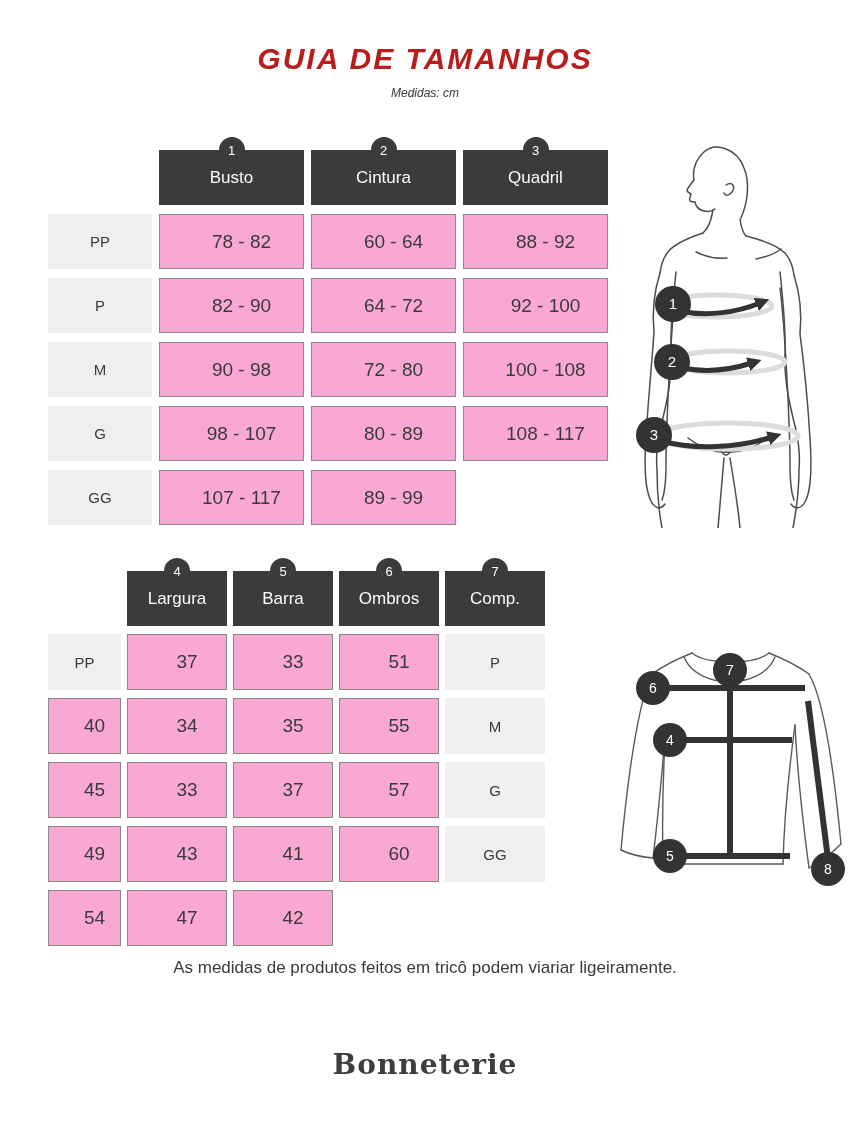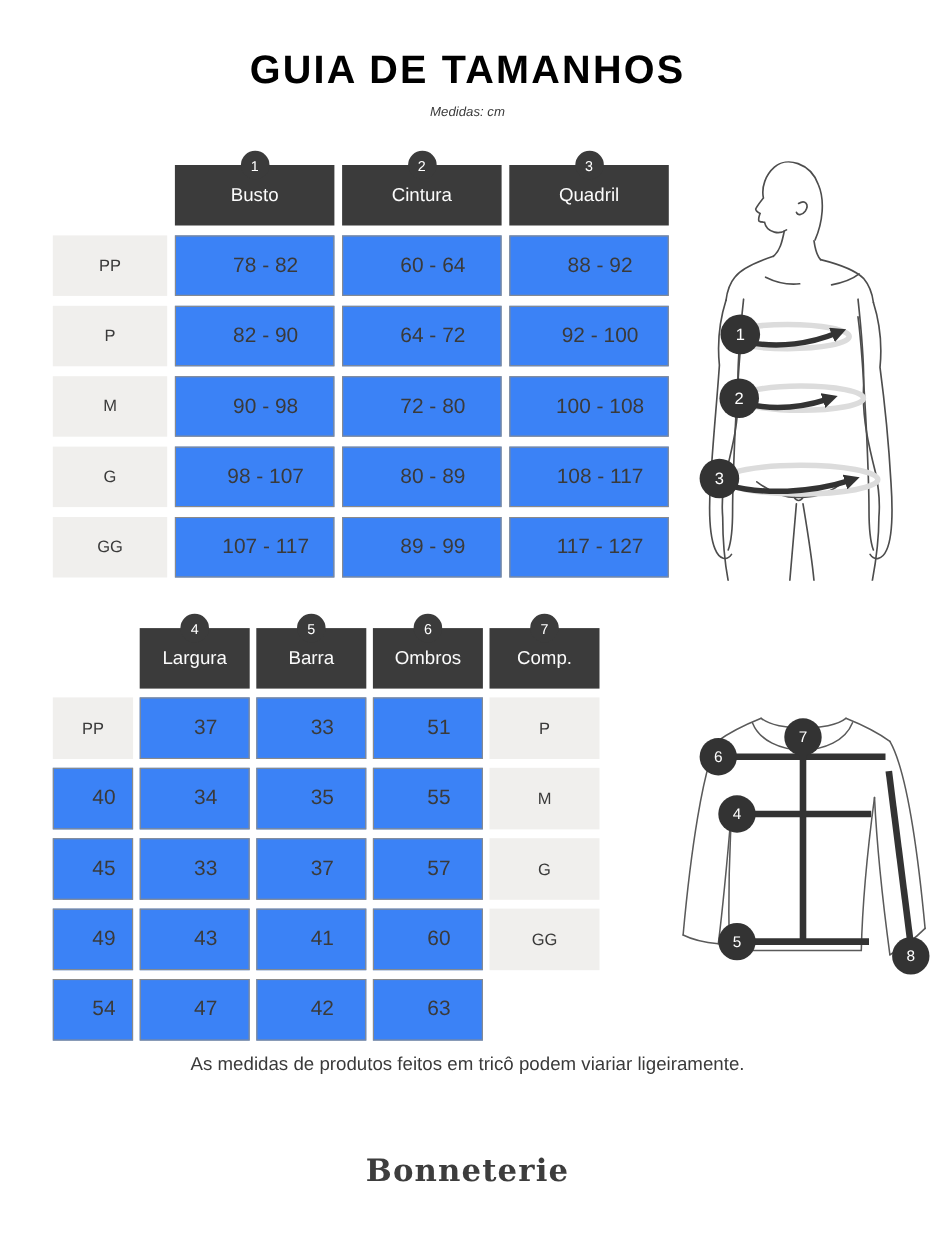--- a/index.html
+++ b/index.html
@@ -2,21 +2,21 @@
 <html><head>
 <meta charset="utf-8">
 <style>
   html,body { margin:0; padding:0; background:#ffffff; }
   .page {
     position:relative; width:850px; height:1144px; background:#ffffff;
     font-family:"Liberation Sans", sans-serif; color:#3a3a3a; overflow:hidden;
   }
   
   .hdr { position:absolute; top:42px; left:0; width:100%; text-align:center; }
-  .title { margin:0; font-size:36px; font-weight:700; letter-spacing:2px; color:#000000; }
+  .title { margin:0; font-size:30px; font-weight:700; letter-spacing:2px; color:#b91c1c;font-style:italic; }
   .subtitle { margin:10px 0 0 0; font-size:12px; color:#3a3a3a;font-style:italic; }
 
   
   .mtable { position:absolute; display:grid; }
   .t1 { left:48px; top:150px;
         grid-template-columns:104px 145px 145px 145px;
         grid-template-rows:55px repeat(5,55px);
         gap:9px 7px; }
   .t2 { left:48px; top:571px;
         grid-template-columns:73px 100px 100px 100px 100px;
@@ -25,21 +25,21 @@
   .corner { background:transparent; }
   .hcell { position:relative; background:#3b3b3b; color:#fbfbfb;
            display:flex; align-items:center; justify-content:center;
            font-size:17px; }
   .hbadge { position:absolute; top:-13px; left:50%; transform:translateX(-50%);
             width:26px; height:26px; border-radius:50%; background:#3b3b3b;
             color:#ffffff; font-size:13px; display:flex; align-items:center;
             justify-content:center; }
   .lcell { background:#f0efed; display:flex; align-items:center;
            justify-content:center; font-size:15px; color:#3a3a3a; }
-  .dcell { background:#3b82f6; border:1px solid #8a8a8a; display:flex;
+  .dcell { background:#f9a8d4; border:1px solid #8a8a8a; display:flex;
            align-items:center; justify-content:center; font-size:19px;
            color:#3a3a3a;padding-left:20px; }
 
   
   .fig { position:absolute; }
   .figbody { left:628px; top:140px; width:222px; height:388px; }
   .figgarment { left:613px; top:628px; width:235px; height:290px; }
   .fig text { fill:#ffffff; font-family:"Liberation Sans", sans-serif;
               text-anchor:middle; }
   .figbody text { font-size:15px; }
@@ -93,21 +93,20 @@
     <div class="dcell">100 - 108</div>
 
     <div class="lcell">G</div>
     <div class="dcell">98 - 107</div>
     <div class="dcell">80 - 89</div>
     <div class="dcell">108 - 117</div>
 
     <div class="lcell">GG</div>
     <div class="dcell">107 - 117</div>
     <div class="dcell">89 - 99</div>
-    <div class="dcell">117 - 127</div>
   </div>
 
   <svg class="fig figbody" viewBox="0 0 222 388">
     <defs>
       <marker id="ah" markerUnits="userSpaceOnUse" markerWidth="14" markerHeight="14" refX="4" refY="7" orient="auto">
         <path d="M0,0 L14,7 L0,14 z" fill="#333333"></path>
       </marker>
     </defs>
     <g stroke="#4d4d4d" stroke-width="1.5" fill="none" stroke-linecap="round">
       <path d="M113,78 C120,62 122,42 116,28 C109,8 87,2 76,12 C68,19 64,30 66,40 C62,45 60,48 59,50 C59,52 61,53 63,54 C62,57 61,59 62,61 C63,62 65,62 67,62 C68,67 71,70 76,71 C80,72 84,71 87,69"></path>
@@ -194,21 +193,20 @@
     <div class="lcell">G</div>
     <div class="dcell">49</div>
     <div class="dcell">43</div>
     <div class="dcell">41</div>
     <div class="dcell">60</div>
 
     <div class="lcell">GG</div>
     <div class="dcell">54</div>
     <div class="dcell">47</div>
     <div class="dcell">42</div>
-    <div class="dcell">63</div>
   </div>
 
   <svg class="fig figgarment" viewBox="0 0 235 290">
     <g stroke="#5a5a5a" stroke-width="1.4" fill="none" stroke-linecap="round">
       <path d="M79,25 C94,37 141,37 156,25"></path>
       <path d="M71,29 C84,62 149,62 162,29"></path>
       <path d="M79,25 C64,31 50,38 39,46"></path>
       <path d="M156,25 C171,31 185,38 196,46"></path>
       <path d="M39,46 C26,72 15,145 8,222"></path>
       <path d="M8,222 C18,227 29,229 40,230"></path>

